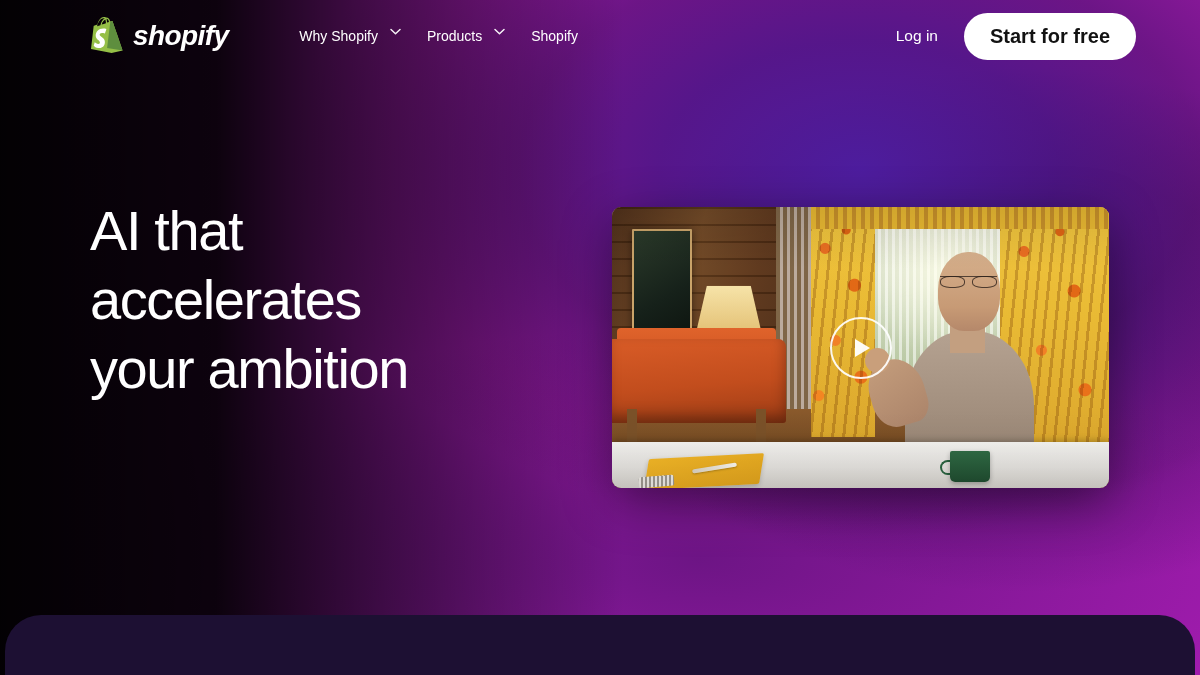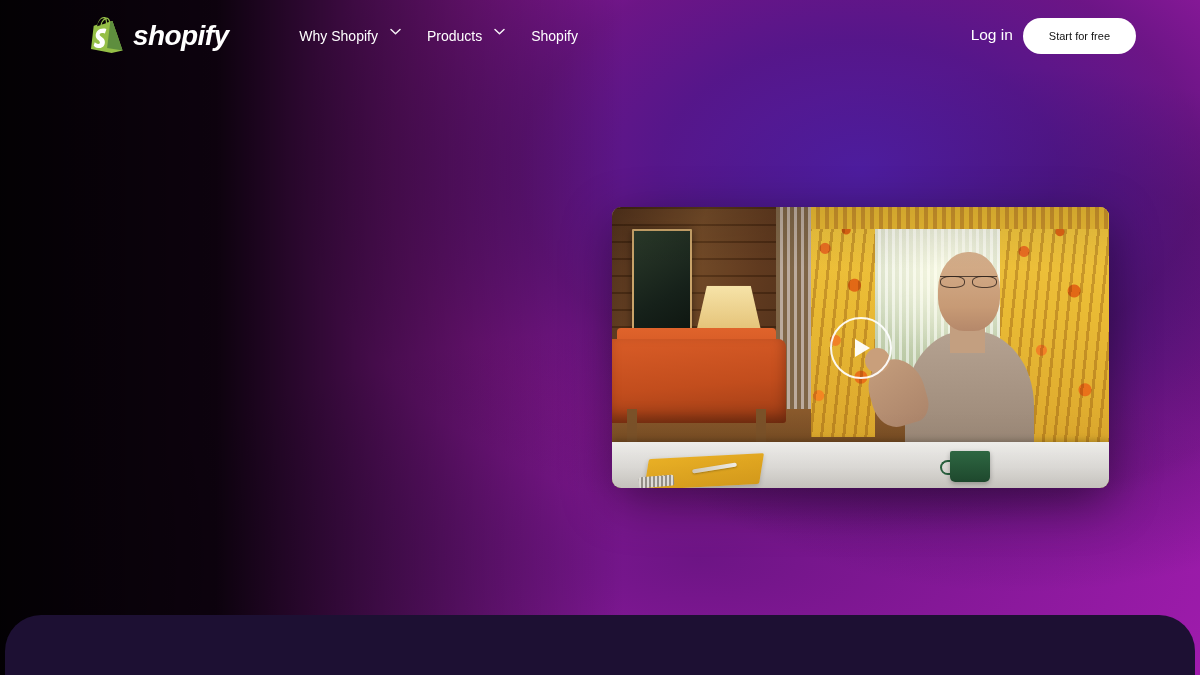--- a/index.html
+++ b/index.html
@@ -45,27 +45,27 @@
     color:#fff; font-size:28px; font-weight:bold; font-style:italic;
     letter-spacing:-0.6px; line-height:1;
   }
   .nav-main { display:flex; align-items:center; gap:0; margin-left:58px; }
   .nav-item {
     display:flex; align-items:flex-start; gap:12px;
     color:#fff; font-size:14px; font-weight:400;
     padding:8px 13px; cursor:pointer; white-space:nowrap;
   }
   .chev { width:11px; height:7px; display:block; opacity:0.95; }
-  .nav-right { margin-left:auto; display:flex; align-items:flex-start; }
+  .nav-right { margin-left:auto; display:flex; align-items:center; gap:16px; }
   .login-link {
     color:#fff; font-size:15.5px; padding:8px 10px; cursor:pointer; white-space:nowrap;
   }
   .cta-btn {
     background:#fff; color:#121212;
-    font-size:11px; font-weight:normal;
+    font-size:20px; font-weight:bold;
     border:none; border-radius:999px;
     padding:12px 26px; cursor:pointer; white-space:nowrap;
     font-family:"Liberation Sans", sans-serif;
   }
 
   
   .hero { position:absolute; top:0; left:0; width:1200px; height:613px; z-index:20; }
   .hero-copy { position:absolute; left:90px; top:196px; width:440px; }
   .hero-title {
     color:#fff;
@@ -310,20 +310,23 @@
     <div class="nav-right">
       <span class="login-link">Log in</span>
       <button class="cta-btn">Start for free</button>
     </div>
 
   </div>
 
   <div class="hero">
 
     <div class="hero-copy">
+      <h1 class="hero-title">AI that
+accelerates
+your ambition</h1>
     </div>
 
     <div class="video-card">
       <div class="v-scene">
         <div class="v-window"></div>
         <div class="v-window-sheer"></div>
         <div class="v-glow"></div>
         <div class="v-wall"></div>
         <div class="v-picture"></div>
         <div class="v-floor"></div>

